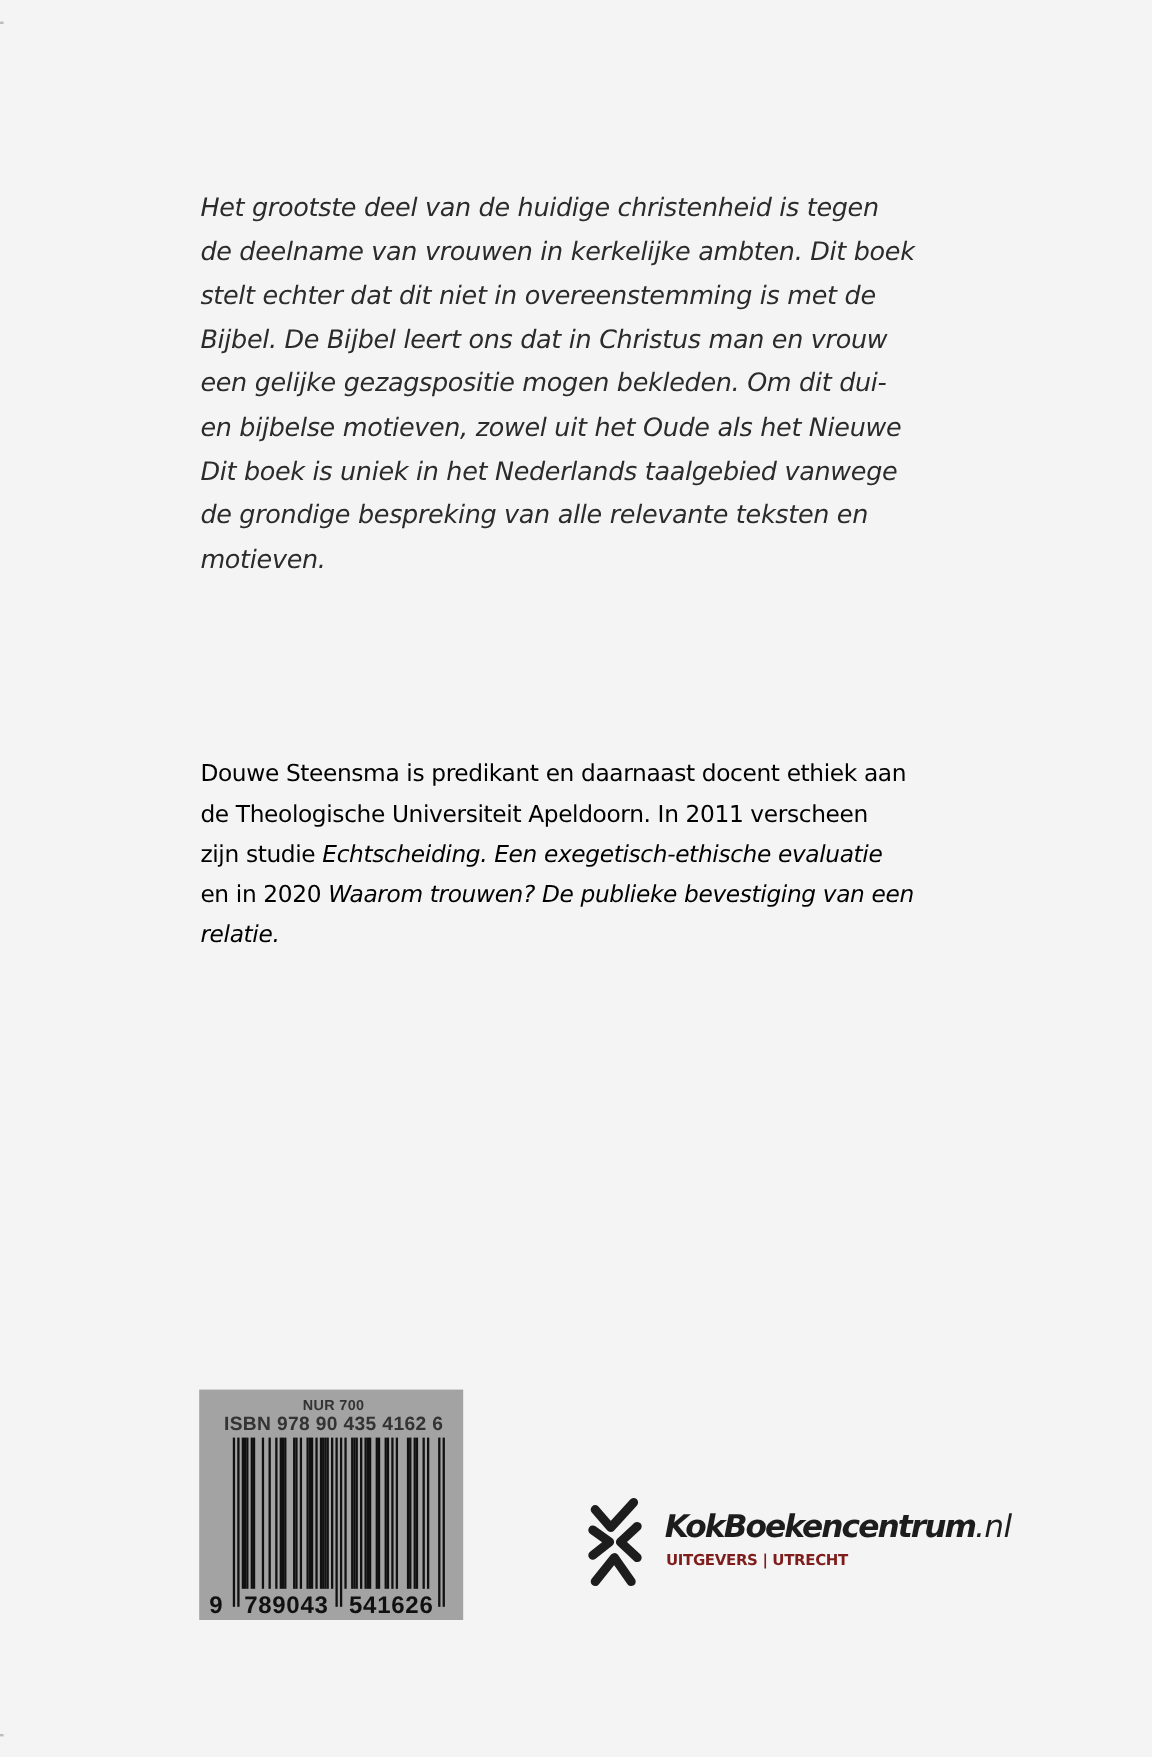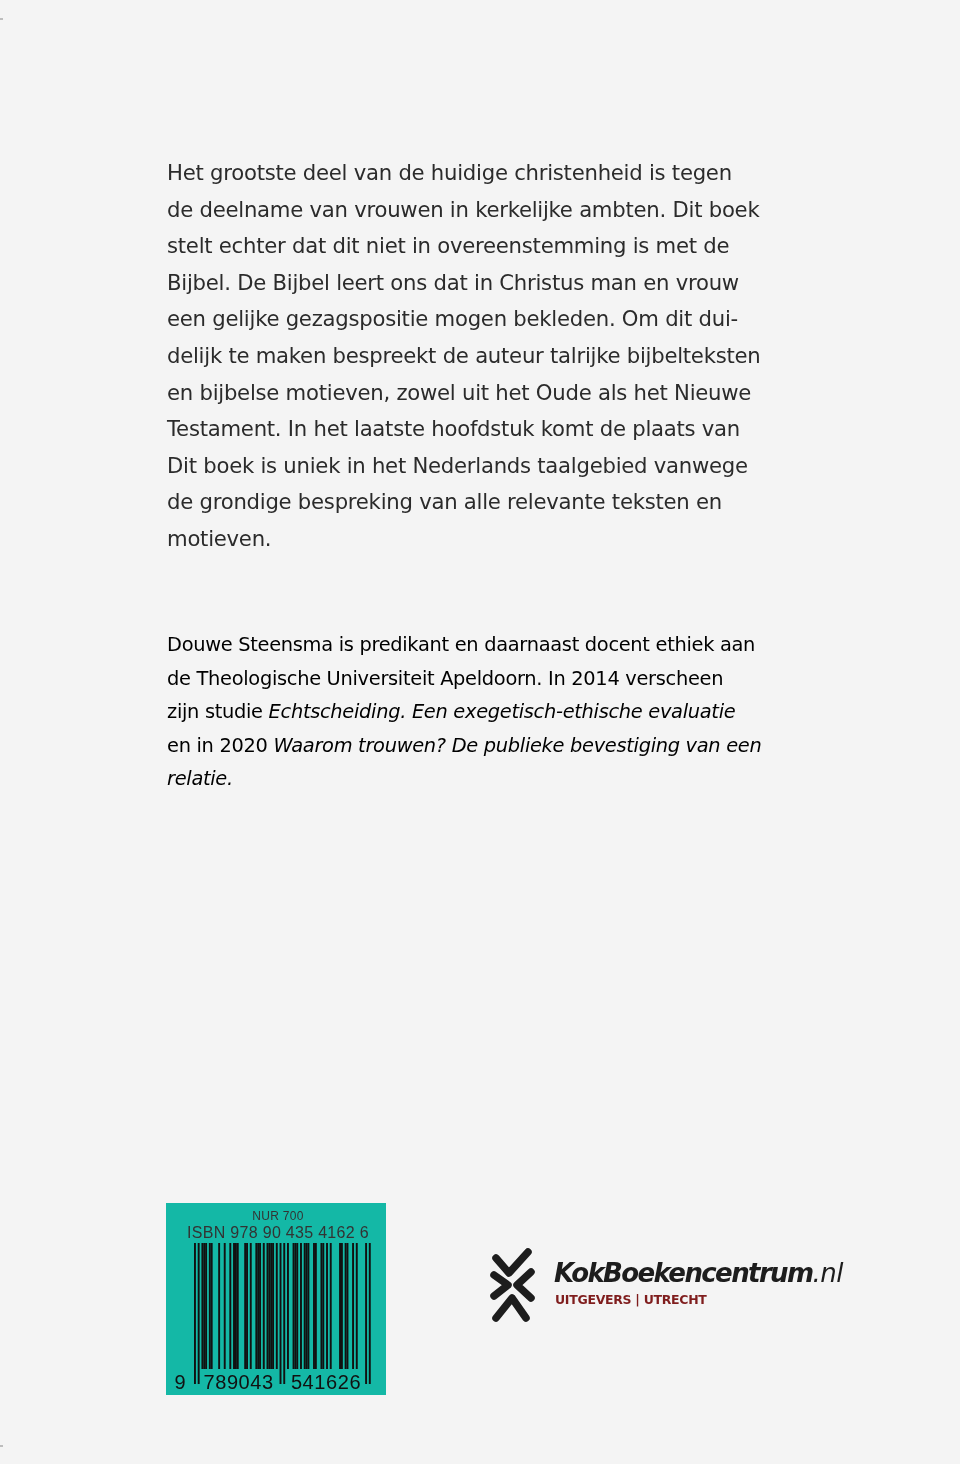--- a/index.html
+++ b/index.html
@@ -6,34 +6,35 @@
   body {
     width:960px; height:1464px; position:relative; overflow:hidden;
     background:#f4f4f4;
     font-family:"DejaVu Sans", sans-serif;
   }
   .crop-mark { position:absolute; left:0; width:3px; height:2px; background:#bdbdbd; }
   .blurb {
     position:absolute; left:167px; top:155px; width:640px;
     font-family:"DejaVu Sans", sans-serif;
     font-size:21.2px; line-height:36.6px; color:#2b2b2b;
-    letter-spacing:-0.25px; font-weight:normal;
+    letter-spacing:-0.25px; font-weight:normal;font-style:italic;
   }
   .blurb .line { display:block; white-space:nowrap; }
   .bio {
     position:absolute; left:167px; top:628px; width:640px;
     font-family:"DejaVu Sans", sans-serif;
     font-size:19.4px; line-height:33.6px; color:#000000;
     letter-spacing:-0.3px;
   }
   .bio .line { display:block; white-space:nowrap; }
   .bio em { font-style:oblique; }
   .barcode-box {
-    position:absolute; left:166px; top:1203px; width:220px; height:192px;
-    background:#14b8a6;
+    position:absolute; left:166px; top:1158px; width:220px; height:192px;
+    background:#a3a3a3;
+    font-weight:bold;
   }
   .barcode-box .nur {
     position:absolute; top:6px; left:0; width:220px; text-align:center;
     font-family:"Liberation Sans", sans-serif; font-size:12px; color:#333; padding-left:4px;
     box-sizing:border-box; letter-spacing:0.3px;
   }
   .barcode-box .isbn {
     position:absolute; top:21px; left:0; width:220px; text-align:center;
     font-family:"Liberation Sans", sans-serif; font-size:16px; color:#333; padding-left:4px;
     box-sizing:border-box; letter-spacing:0.3px;
@@ -57,31 +58,29 @@
 
 <div class="crop-mark" style="top:18px;"></div>
 <div class="crop-mark" style="top:1445px;"></div>
 
 <div class="blurb">
   <span class="line">Het grootste deel van de huidige christenheid is tegen</span>
   <span class="line">de deelname van vrouwen in kerkelijke ambten. Dit boek</span>
   <span class="line">stelt echter dat dit niet in overeenstemming is met de</span>
   <span class="line">Bijbel. De Bijbel leert ons dat in Christus man en vrouw</span>
   <span class="line">een gelijke gezagspositie mogen bekleden. Om dit dui-</span>
-  <span class="line">delijk te maken bespreekt de auteur talrijke bijbelteksten</span>
   <span class="line">en bijbelse motieven, zowel uit het Oude als het Nieuwe</span>
-  <span class="line">Testament. In het laatste hoofdstuk komt de plaats van</span>
   <span class="line">Dit boek is uniek in het Nederlands taalgebied vanwege</span>
   <span class="line">de grondige bespreking van alle relevante teksten en</span>
   <span class="line">motieven.</span>
 </div>
 
 <div class="bio">
   <span class="line">Douwe Steensma is predikant en daarnaast docent ethiek aan</span>
-  <span class="line">de Theologische Universiteit Apeldoorn. In 2014 verscheen</span>
+  <span class="line">de Theologische Universiteit Apeldoorn. In 2011 verscheen</span>
   <span class="line"><span>zijn studie </span><em>Echtscheiding. Een exegetisch-ethische evaluatie</em></span>
   <span class="line"><span>en in 2020 </span><em>Waarom trouwen? De publieke bevestiging van een</em></span>
   <span class="line"><em>relatie.</em></span>
 </div>
 
 <div class="barcode-box">
   <div class="nur">NUR 700</div>
   <div class="isbn">ISBN 978 90 435 4162 6</div>
   <svg class="barcode-svg" id="barcode-svg" width="220" height="192" viewBox="0 0 220 192">
       <rect x="28.00" y="40" width="1.91" height="141" fill="#111"></rect>

